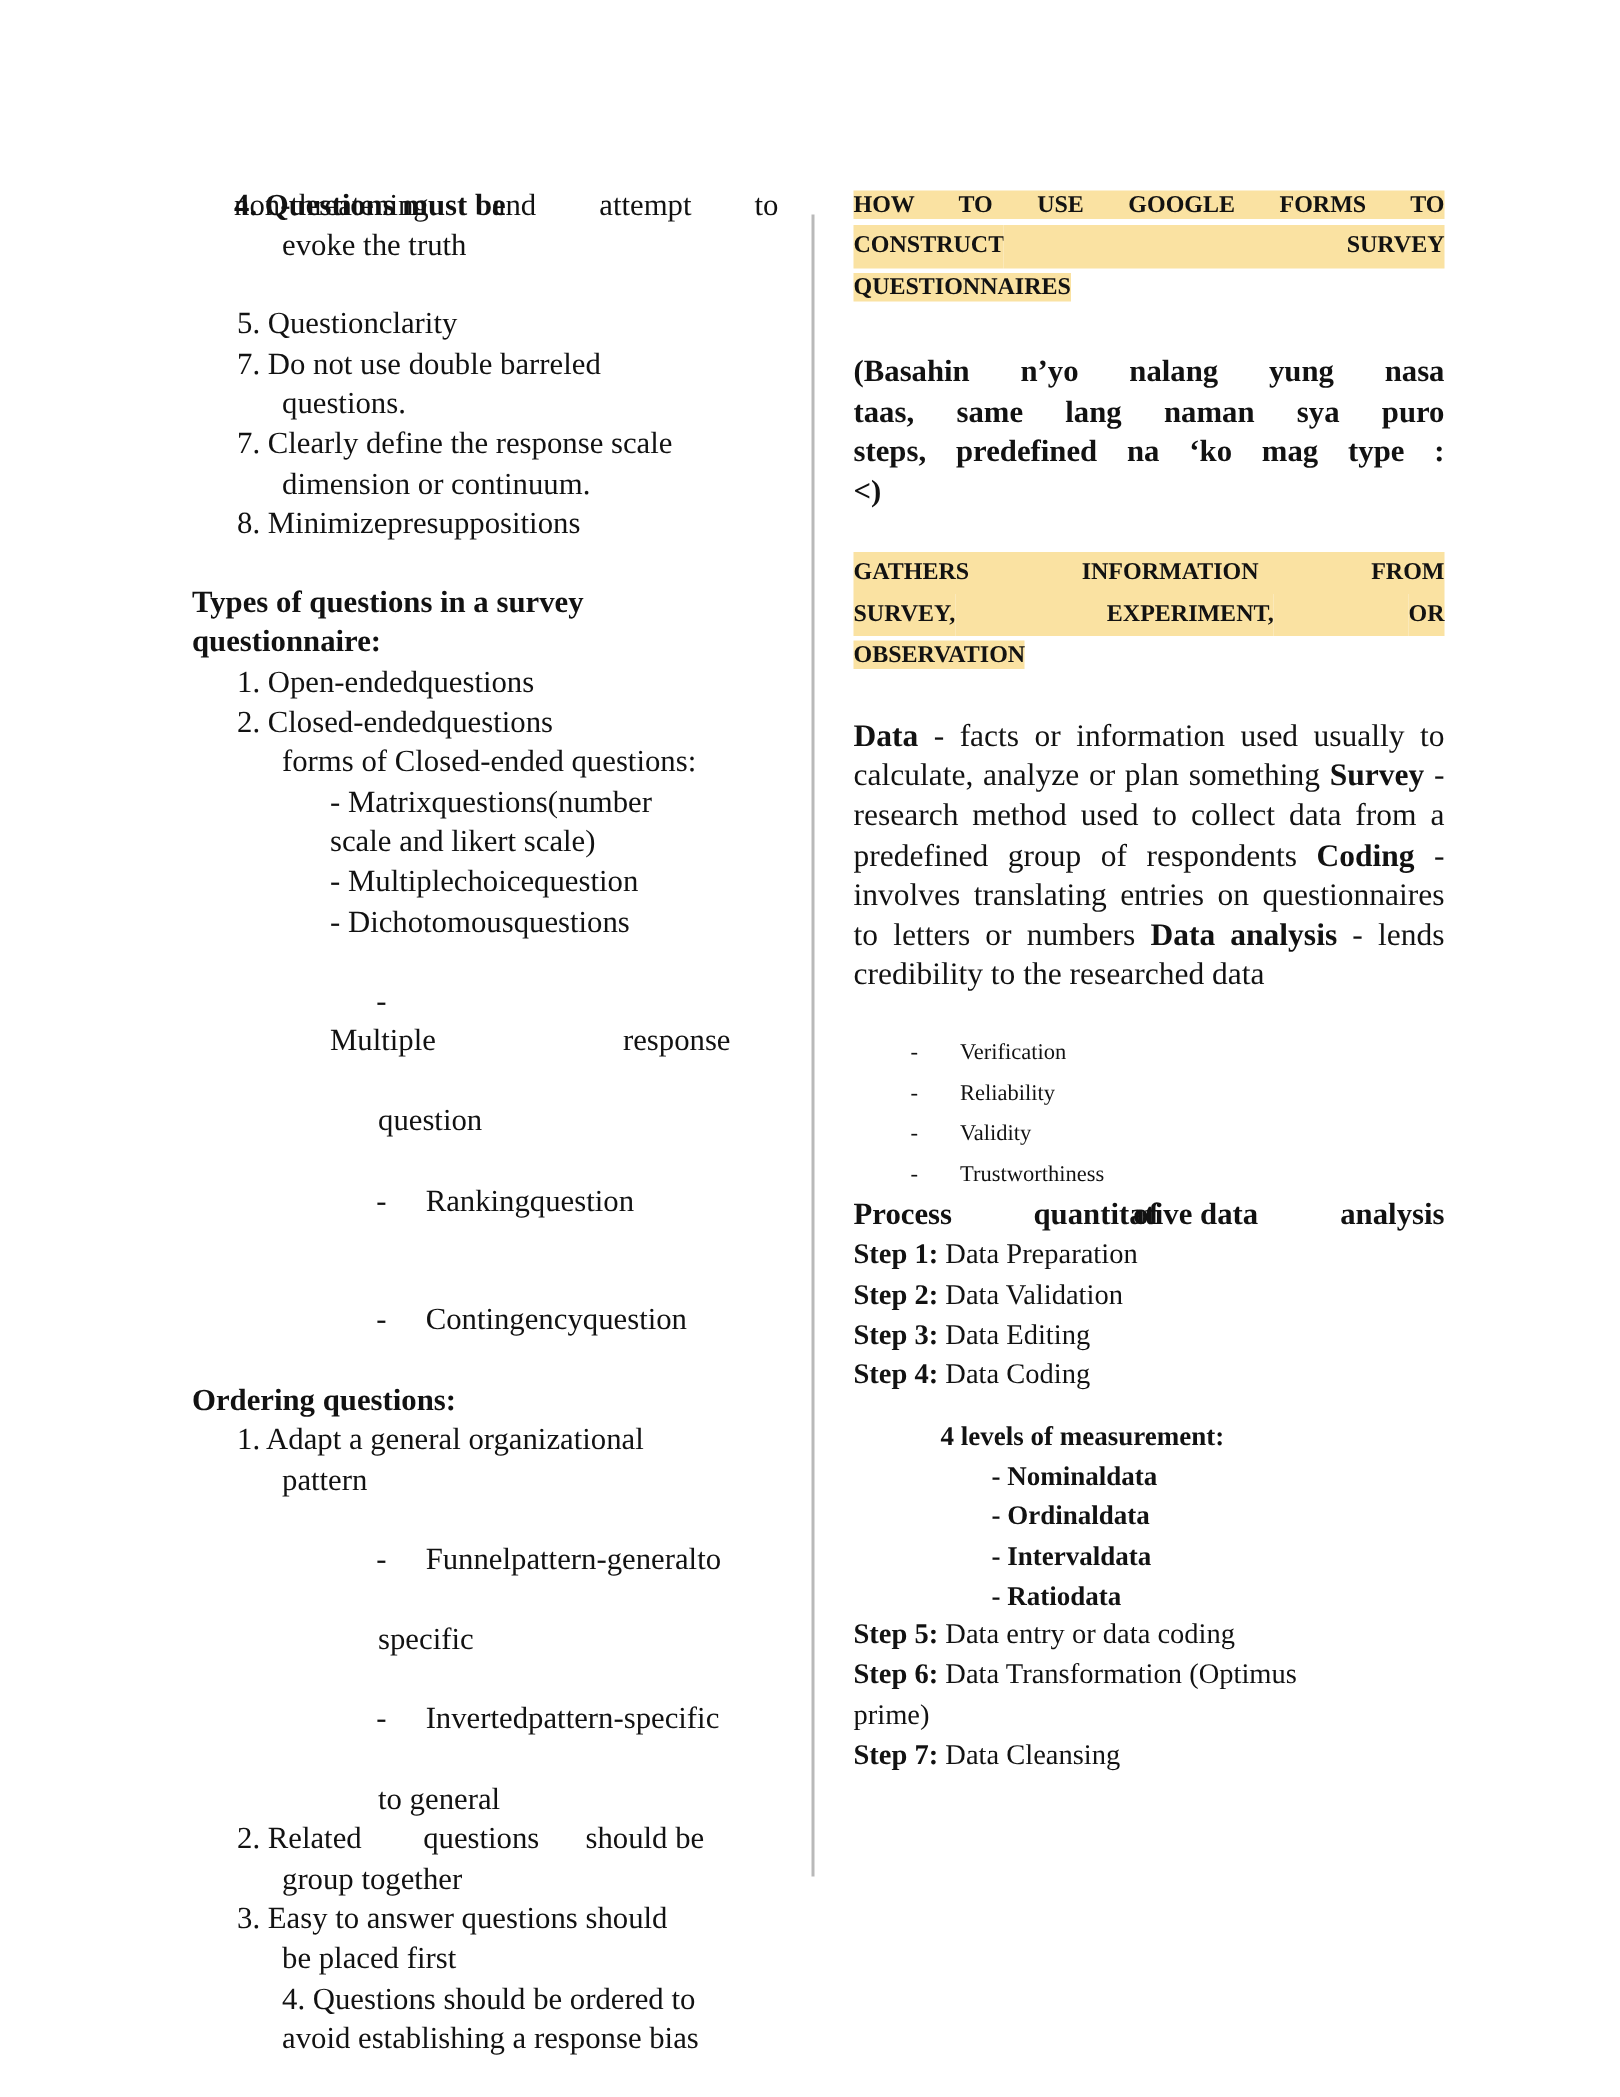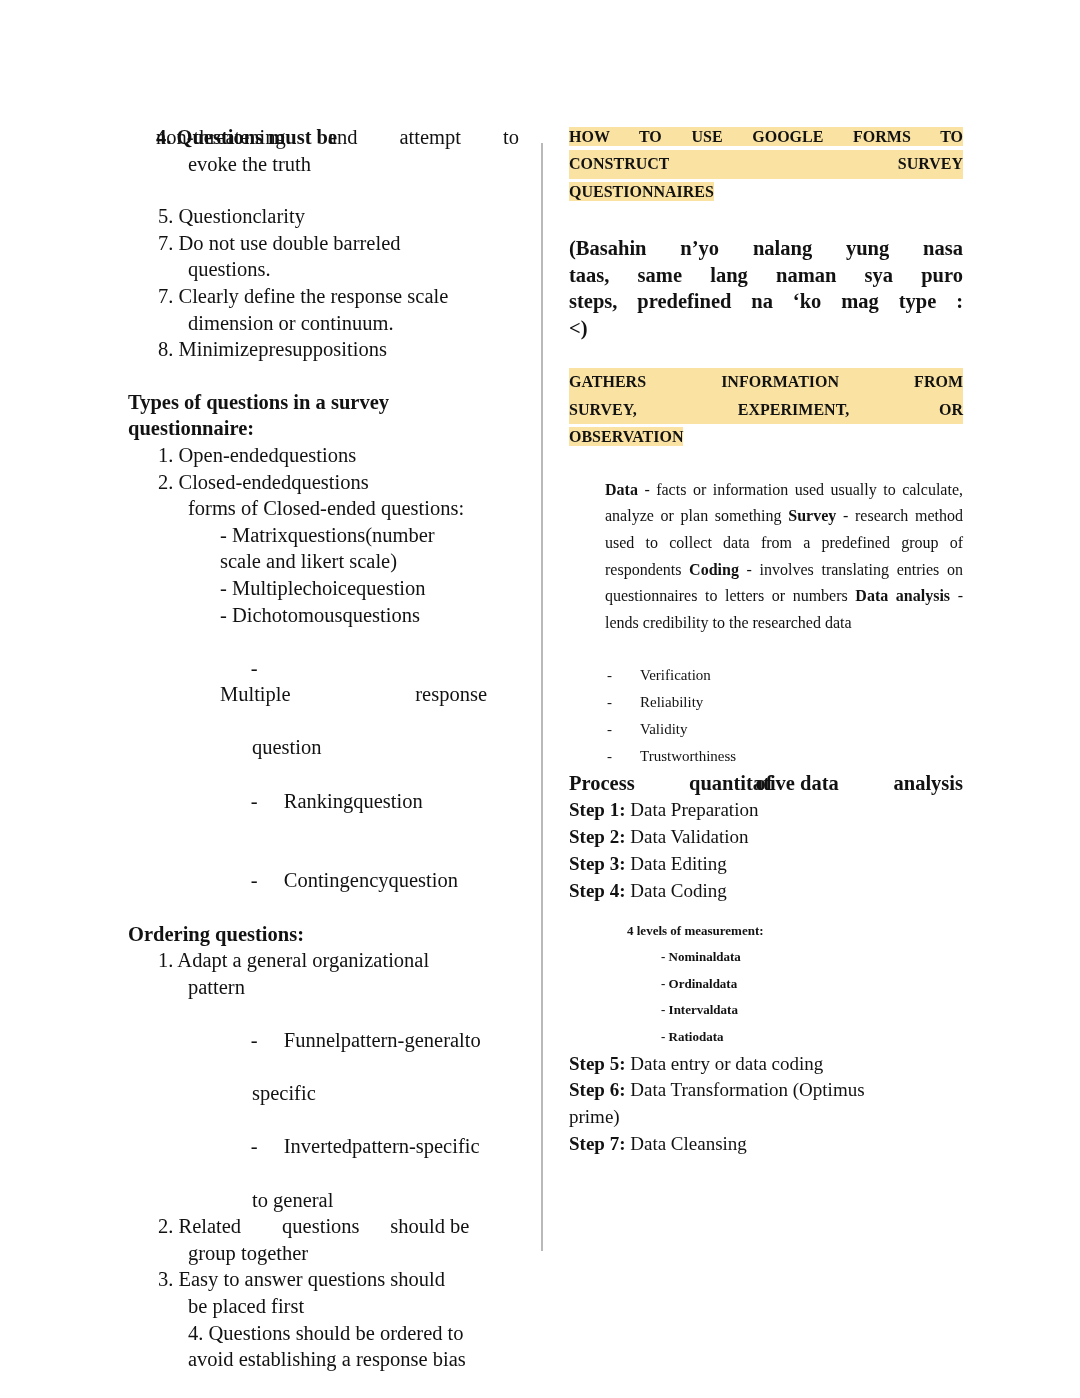--- a/index.html
+++ b/index.html
@@ -92,33 +92,32 @@
     font-weight: bold;
     font-size: 16px;
     line-height: 26.4px;
     text-align: justify;
     text-align-last: justify;
   }
   .hl-block .hl { padding: 1px 0; }
 
   
   .para {
-    font-size: 16px;
+    font-size: 21px;
     line-height: 26.6px;
     text-align: justify;
     text-align-last: left;
-    margin-left: 36px;
   }
   .stepline {
     font-size: 19px;
     line-height: 26.8px;
   }
 
   .center-blk {
-    font-size: 13px;
+    font-size: 18px;
     line-height: 26.6px;
     font-weight: bold;
   }
   .lvl-title { margin-left: 58px; }
   .lvl-item  { margin-left: 92px; }
 
   .bullet-row {
     font-size: 15px;
     line-height: 27px;
     margin-left: 38px;

